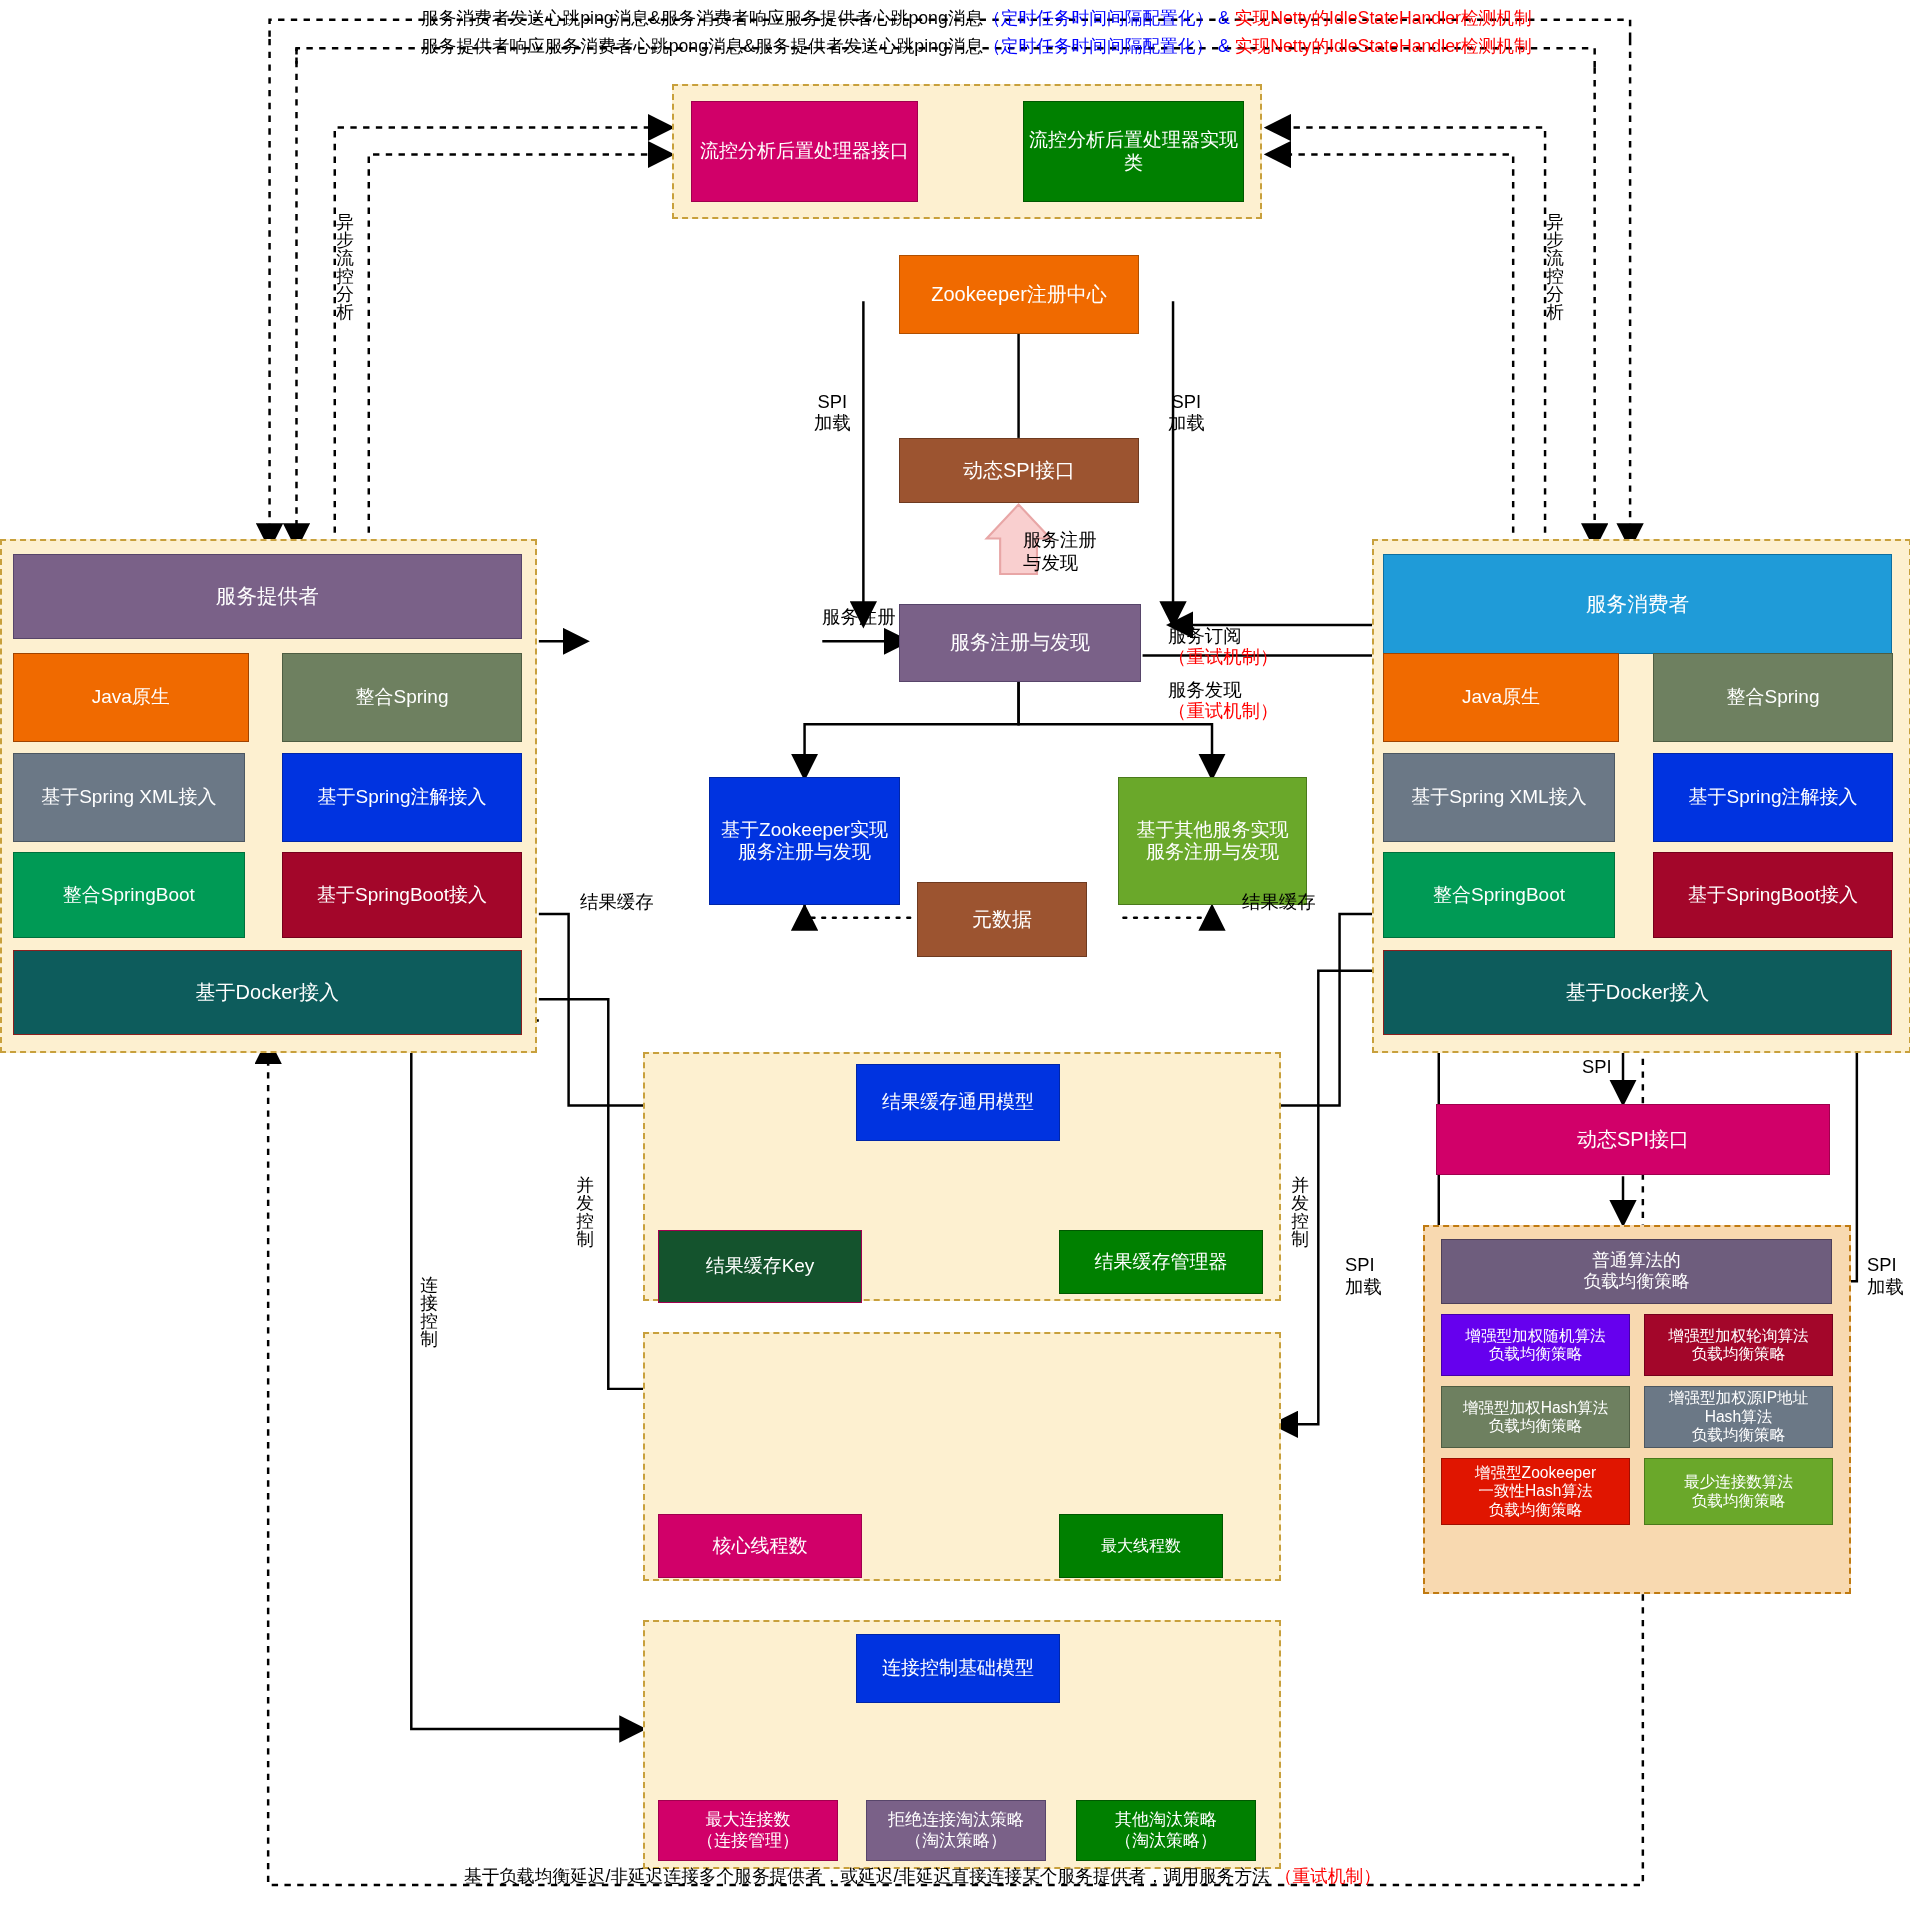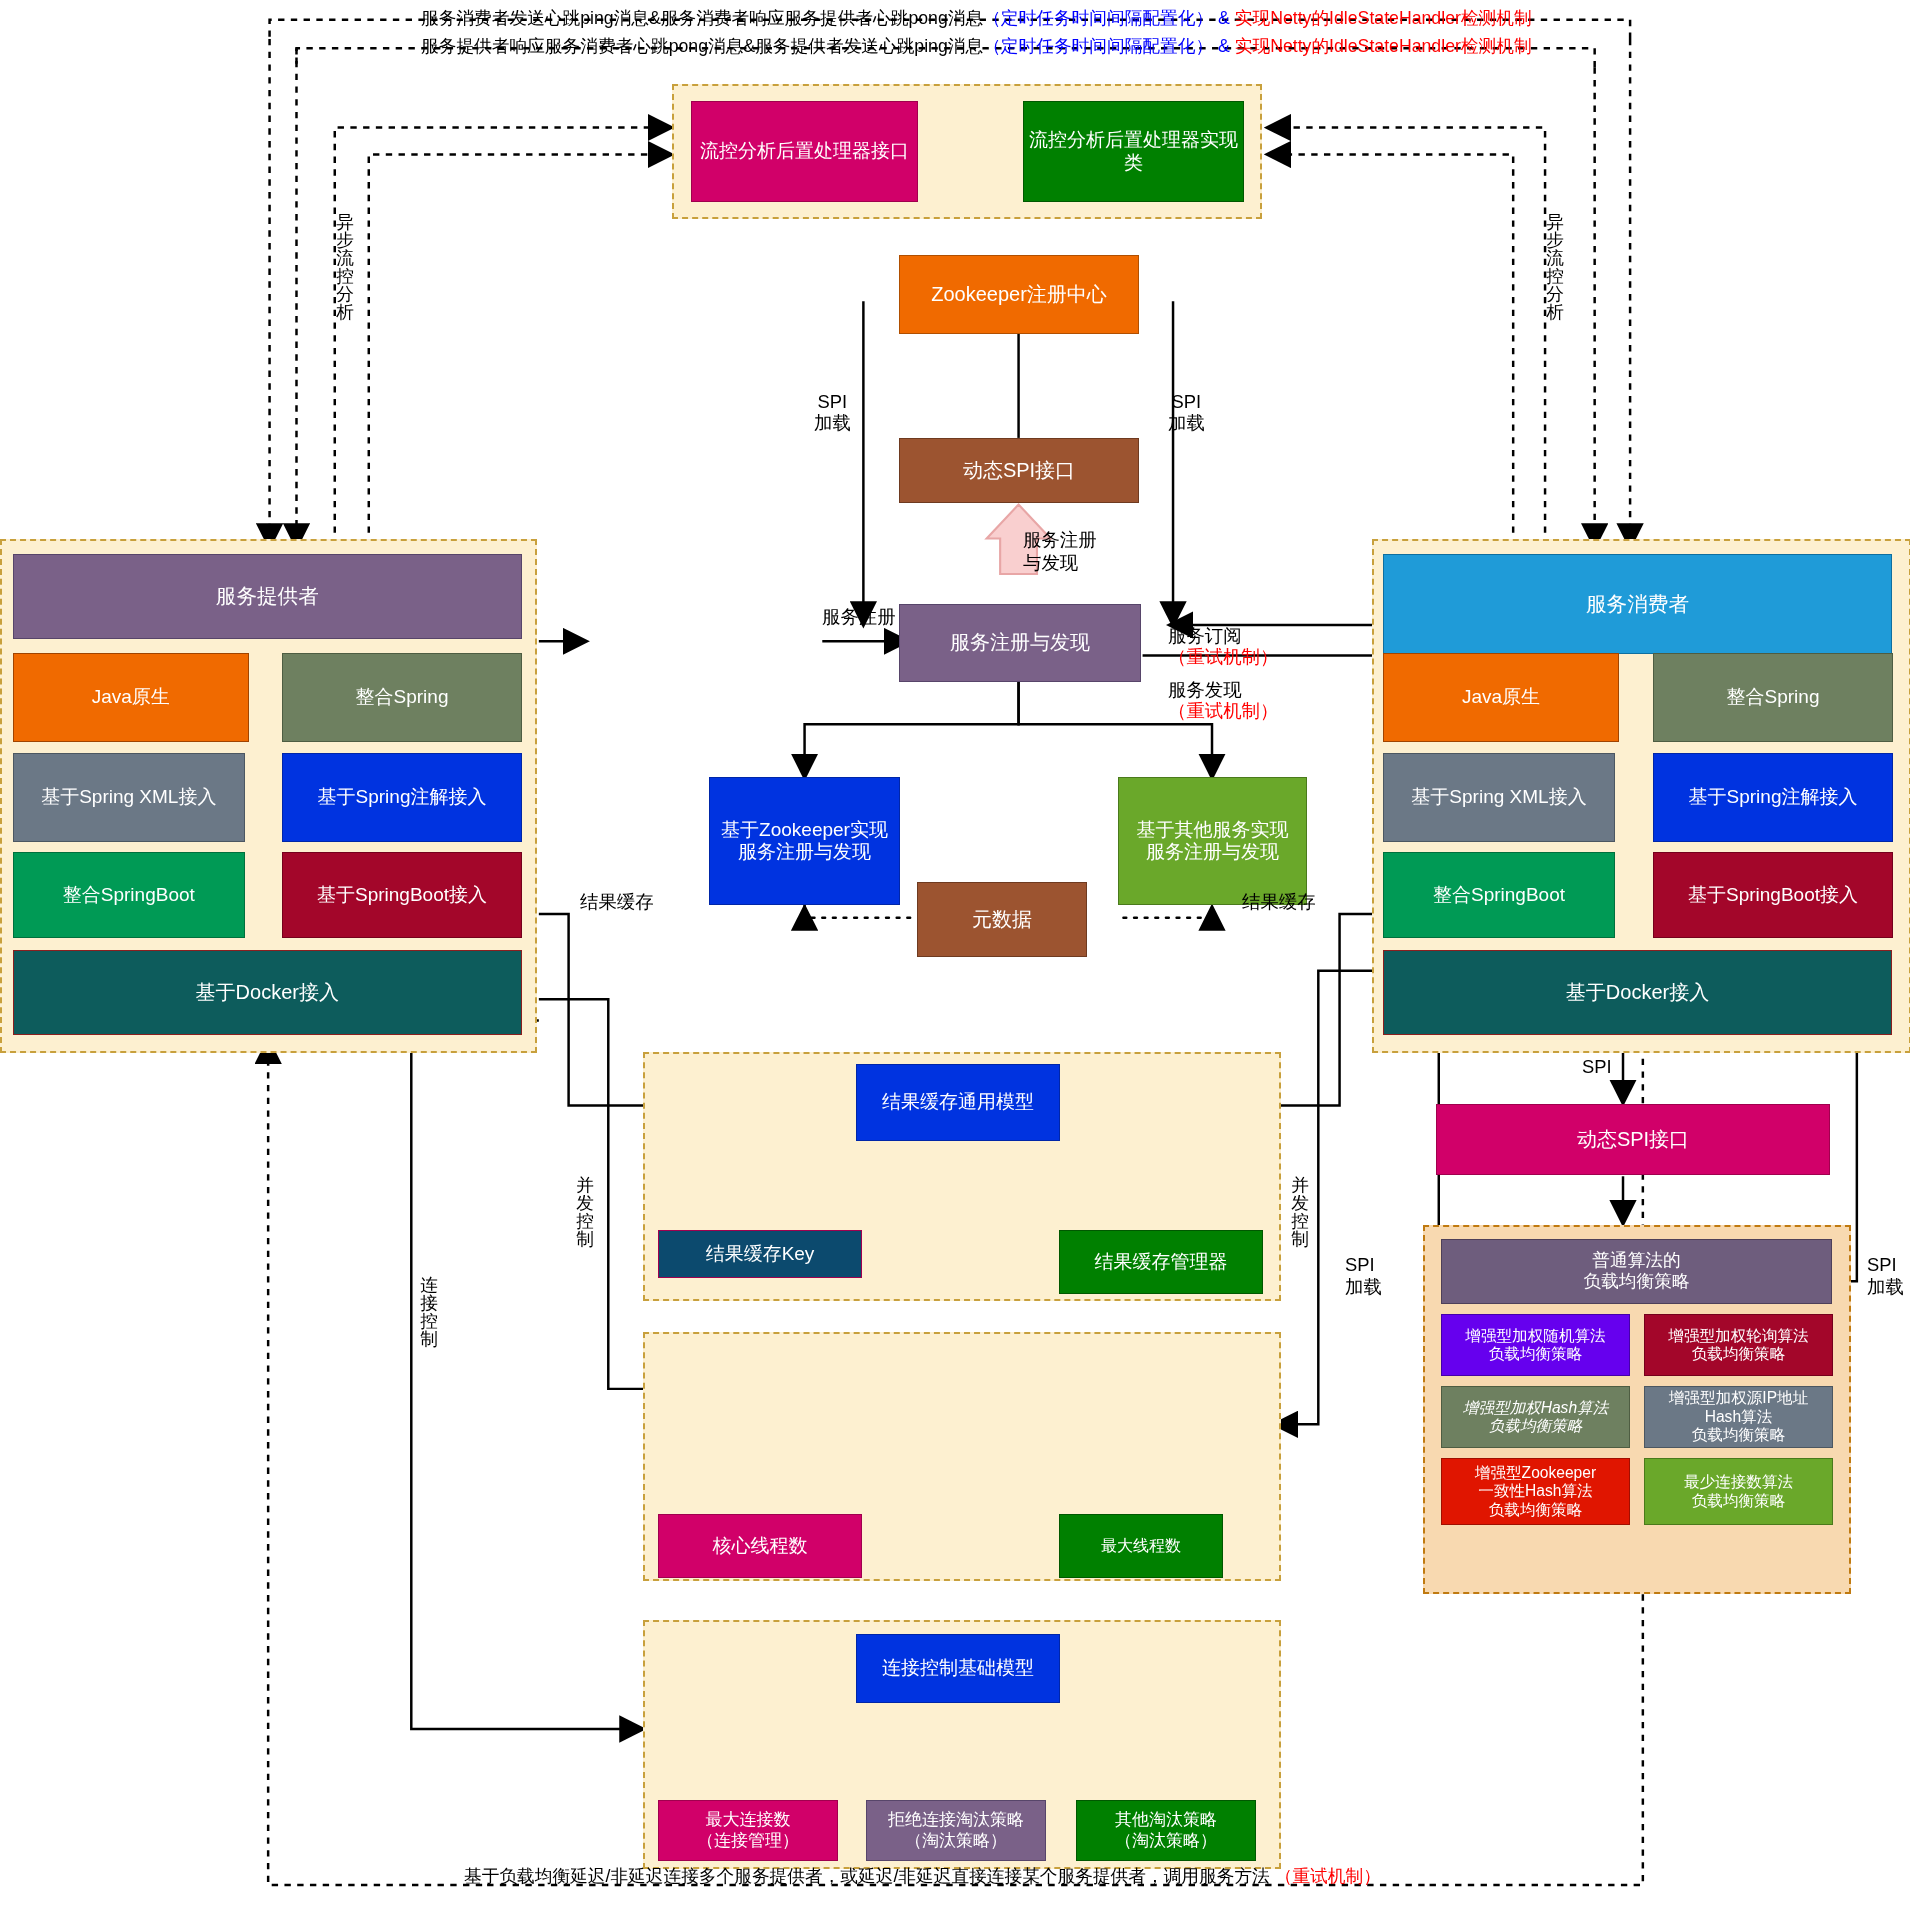--- a/index.html
+++ b/index.html
@@ -169,21 +169,21 @@
   <div class="box" style="left:1383px;top:653px;width:236px;height:89px;background:#f06a00;border:1.4px solid #a04400;font-size:19px;">Java原生</div>
   <div class="box" style="left:1653px;top:653px;width:240px;height:89px;background:#6e8060;border:1.4px solid #4e5d42;font-size:19px;">整合Spring</div>
   <div class="box" style="left:1383px;top:753px;width:232px;height:89px;background:#6b7886;border:1.4px solid #4c5761;font-size:19px;">基于Spring XML接入</div>
   <div class="box" style="left:1653px;top:753px;width:240px;height:89px;background:#0033e0;border:1.4px solid #0026a8;font-size:19px;">基于Spring注解接入</div>
   <div class="box" style="left:1383px;top:852px;width:232px;height:86px;background:#009a55;border:1.4px solid #00703d;font-size:19px;">整合SpringBoot</div>
   <div class="box" style="left:1653px;top:852px;width:240px;height:86px;background:#a3062a;border:1.4px solid #75001c;font-size:19px;">基于SpringBoot接入</div>
   <div class="box" style="left:1383px;top:950px;width:509px;height:85px;background:#0d5c5c;border:1.4px solid #8a1f1f;font-size:20px;">基于Docker接入</div>
 
   <div class="grp" style="left:643px;top:1052px;width:638px;height:249px;"></div>
   <div class="box" style="left:856px;top:1064px;width:204px;height:77px;background:#0033e0;border:1.4px solid #0026a8;font-size:19px;">结果缓存通用模型</div>
-  <div class="box" style="left:658px;top:1230px;width:204px;height:48px;background:#0c4a6e;border:1.4px solid #a0004e;font-size:19px;text-align:right;">结果缓存Key</div>
+  <div class="box" style="left:658px;top:1230px;width:204px;height:73px;background:#14532d;border:1.4px solid #a0004e;font-size:19px;text-align:right;">结果缓存Key</div>
   <div class="box" style="left:1059px;top:1230px;width:204px;height:64px;background:#008000;border:1.4px solid #005800;font-size:19px;">结果缓存管理器</div>
 
   <div class="grp" style="left:643px;top:1332px;width:638px;height:249px;"></div>
   <div class="box" style="left:658px;top:1514px;width:204px;height:64px;background:#d10069;border:1.4px solid #a0004e;font-size:19px;">核心线程数</div>
   <div class="box" style="left:1059px;top:1514px;width:164px;height:64px;background:#008000;border:1.4px solid #005800;font-size:16px;">最大线程数</div>
 
   <div class="grp" style="left:643px;top:1620px;width:638px;height:249px;"></div>
   <div class="box" style="left:856px;top:1634px;width:204px;height:69px;background:#0033e0;border:1.4px solid #0026a8;font-size:19px;">连接控制基础模型</div>
   <div class="box" style="left:658px;top:1800px;width:180px;height:61px;background:#d10069;border:1.4px solid #a0004e;font-size:17px;">最大连接数
 （连接管理）</div>
@@ -196,21 +196,21 @@
   <div class="box" style="left:1436px;top:1104px;width:394px;height:71px;background:#d10069;border:1.4px solid #a0004e;font-size:20px;">动态SPI接口</div>
 
   <div class="grp peach" style="left:1423px;top:1225px;width:428px;height:369px;"></div>
   <div class="box" style="left:1441px;top:1239px;width:391px;height:65px;background:#6e5d7d;border:1.4px solid #4e4059;font-size:17.7px;font-family:Liberation Mono, monospace;">普通算法的
 负载均衡策略</div>
 
   <div class="box" style="left:1441px;top:1314px;width:189px;height:62px;background:#6600ee;border:1.4px solid #4400aa;font-size:15.6px;">增强型加权随机算法
 负载均衡策略</div>
   <div class="box" style="left:1644px;top:1314px;width:189px;height:62px;background:#a3062a;border:1.4px solid #75001c;font-size:15.6px;">增强型加权轮询算法
 负载均衡策略</div>
-  <div class="box" style="left:1441px;top:1386px;width:189px;height:62px;background:#6e8060;border:1.4px solid #4e5d42;font-size:15.6px;font-style:italic;">增强型加权Hash算法
+  <div class="box" style="left:1441px;top:1386px;width:189px;height:62px;background:#6e8060;border:1.4px solid #4e5d42;font-size:15.6px;">增强型加权Hash算法
 负载均衡策略</div>
   <div class="box" style="left:1644px;top:1386px;width:189px;height:62px;background:#6b7886;border:1.4px solid #4c5761;font-size:15.6px;">增强型加权源IP地址
 Hash算法
 负载均衡策略</div>
   <div class="box" style="left:1441px;top:1458px;width:189px;height:67px;background:#e01500;border:1.4px solid #a00f00;font-size:15.6px;">增强型Zookeeper
 一致性Hash算法
 负载均衡策略</div>
   <div class="box" style="left:1644px;top:1458px;width:189px;height:67px;background:#6aa82a;border:1.4px solid #4a7a1c;font-size:15.6px;">最少连接数算法
 负载均衡策略</div>
 

